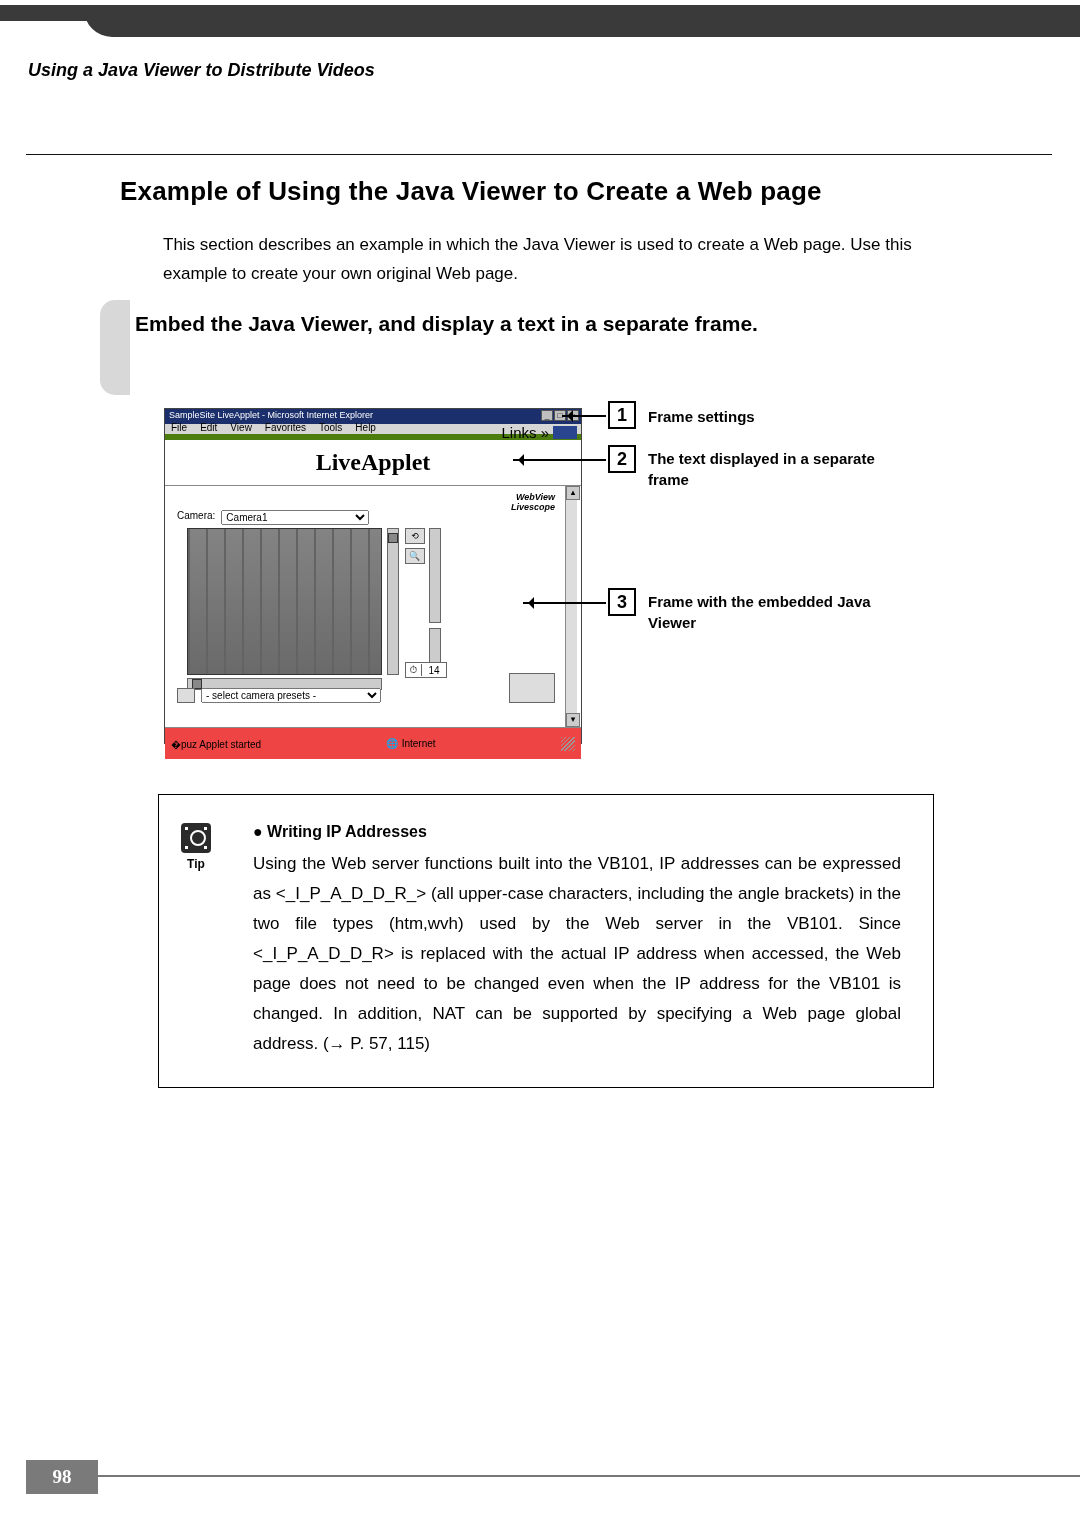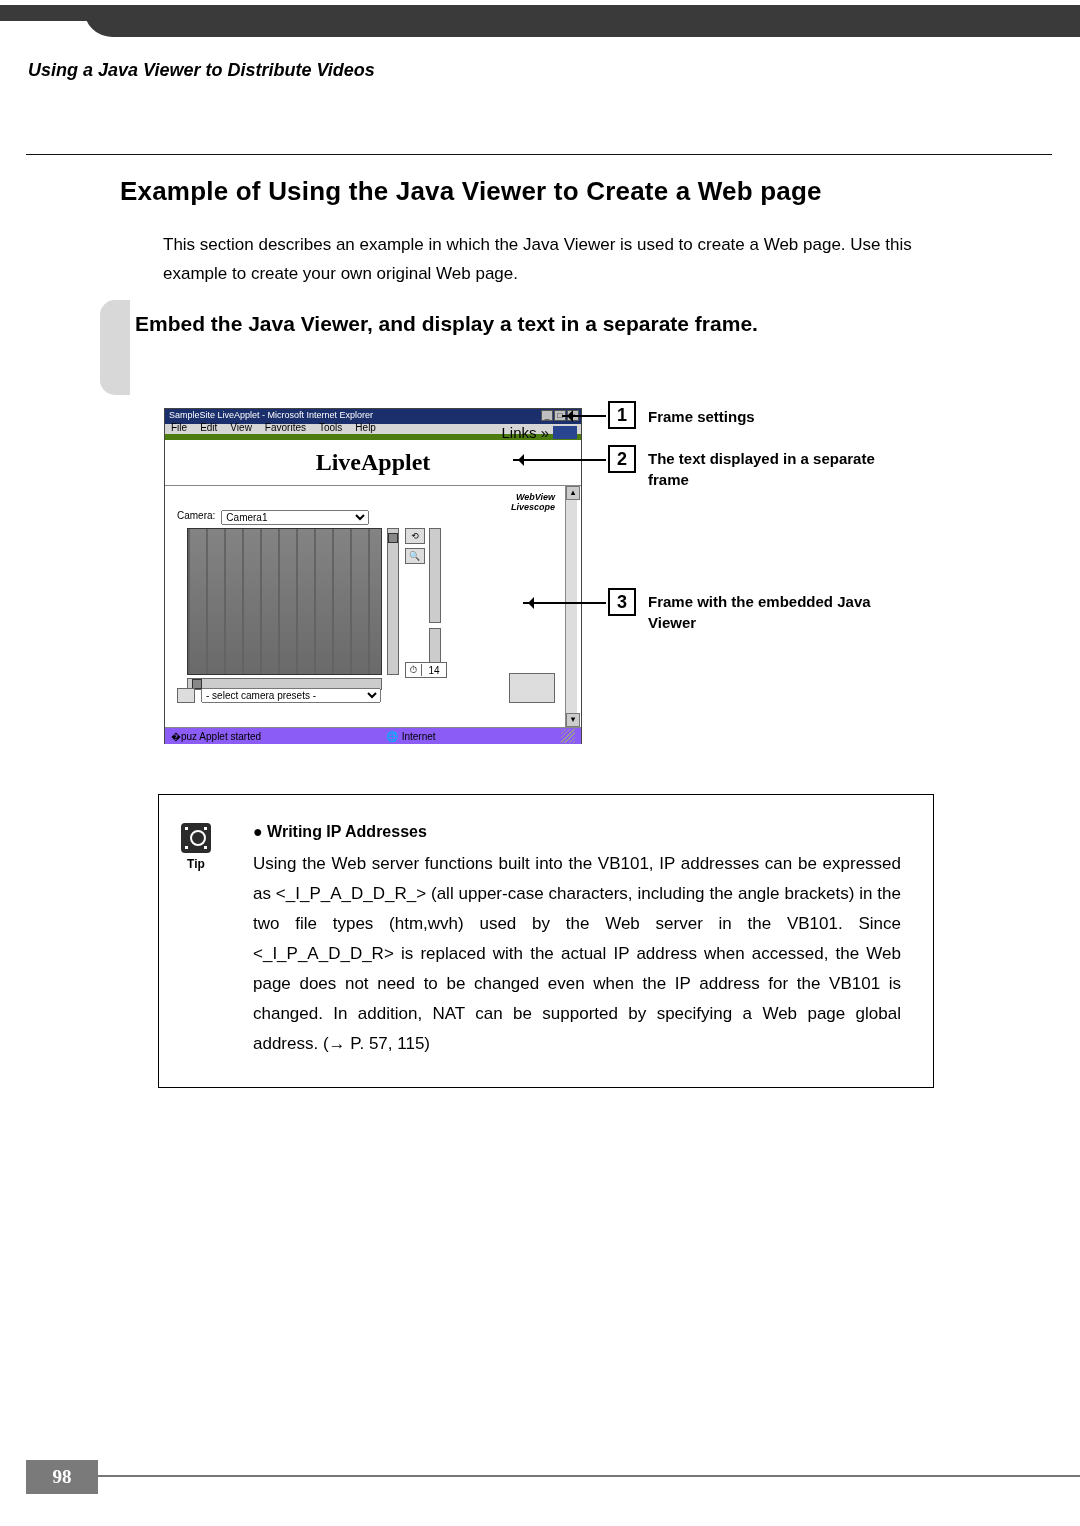--- a/index.html
+++ b/index.html
@@ -42,21 +42,21 @@
 .cnt { position:absolute; left:240px; top:176px; width:42px; height:16px; border:1px solid #666; background:#fff; font-size:10px; display:flex; align-items:center; }
 .cnt .ic { width:16px; border-right:1px solid #666; text-align:center; }
 .cnt .num { flex:1; text-align:center; }
 .preset-row { position:absolute; left:12px; bottom:24px; display:flex; align-items:flex-end; gap:6px;border-radius:6px; }
 .preset-row .ic { width:18px; height:15px; border:1px solid #666; background:#ddd; font-size:9px; text-align:center; }
 .preset-row select { font-size:10px; width:180px; height:15px; }
 .vb-btn { position:absolute; right:10px; bottom:24px; width:46px; height:30px; border:1px solid #666; background:#ddd; }
 .sb-v { width:12px; background:#ddd; border-left:1px solid #888; position:relative; }
 .sb-v::before { content:"▴"; position:absolute; top:0; left:0; width:12px; height:12px; font-size:9px; text-align:center; background:#ccc; border:1px solid #777; }
 .sb-v::after { content:"▾"; position:absolute; bottom:0; left:0; width:12px; height:12px; font-size:9px; text-align:center; background:#ccc; border:1px solid #777; }
-.statusbar { height:17px; border-top:1px solid #888; background:#8b5cf6; font-size:10px; display:flex; align-items:center; padding:0 6px; justify-content:space-between; }
+.statusbar { height:32px; border-top:1px solid #888; background:#ef4444; font-size:10px; display:flex; align-items:center; padding:0 6px; justify-content:space-between; }
 .statusbar .grip { width:14px; height:14px; background:repeating-linear-gradient(135deg,#999 0 1px,transparent 1px 3px); }
 
 
 .arrow { position:absolute; height:2px; background:#000; }
 .arrow::before { content:""; position:absolute; left:-1px; top:-5px; border:6px solid transparent; border-right-color:#000; }
 .nbox { position:absolute; width:28px; height:28px; border:2px solid #000; font-weight:bold; font-size:18px; display:flex; align-items:center; justify-content:center; background:#fff; }
 .nlabel { position:absolute; font-size:15px; font-weight:bold; line-height:21px; width:230px; }
 
 
 .tipbox { position:absolute; left:158px; top:794px; width:776px; border:1px solid #000; padding:28px 32px 28px 94px; }

